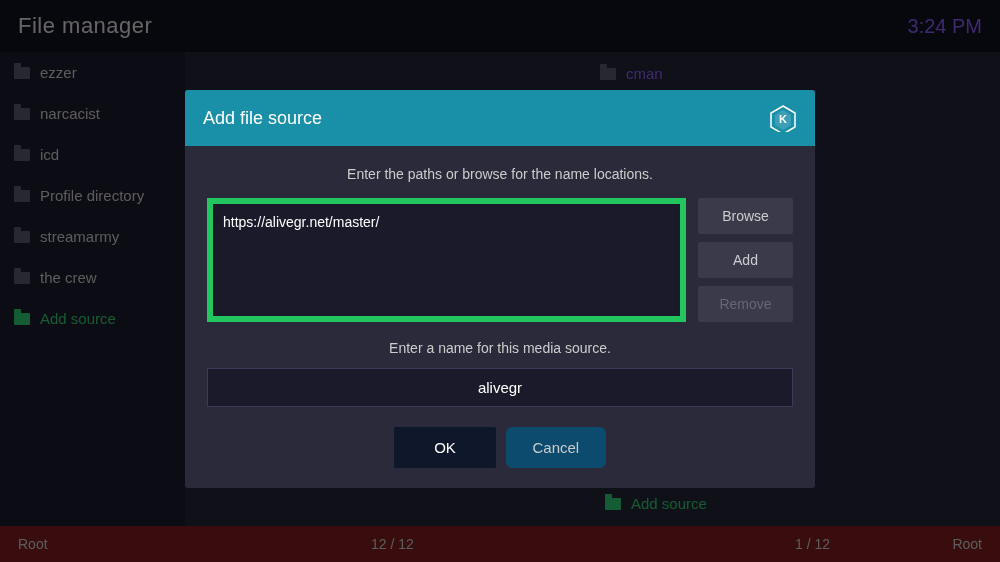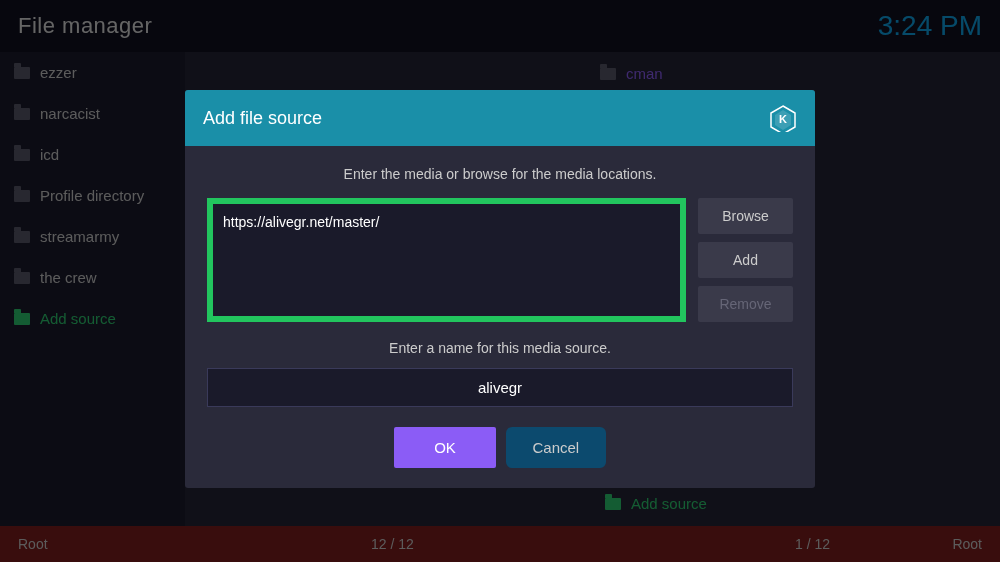--- a/index.html
+++ b/index.html
@@ -40,22 +40,22 @@
       padding: 0 18px;
       z-index: 5;
     }
     .header-title {
       color: #e0e0e0;
       font-size: 22px;
       font-weight: 400;
       letter-spacing: 0.5px;
     }
     .header-time {
-      color: #0ea5e9;
-      font-size: 28px;
+      color: #8b5cf6;
+      font-size: 20px;
       font-weight: 300;
     }
 
     
     .sidebar {
       position: absolute;
       top: 52px;
       left: 0;
       width: 206px;
       height: 510px;
@@ -270,21 +270,21 @@
       padding: 10px 12px;
       margin-bottom: 20px;
       text-align: center;
     }
     .dialog-action-buttons {
       display: flex;
       justify-content: center;
       gap: 10px;
     }
     .btn-ok {
-      background: #8b5cf6;
+      background: #0f172a;
       color: #ffffff;
       border: none;
       padding: 12px 40px;
       font-size: 15px;
       cursor: pointer;
       border-radius: 2px;
       min-width: 100px;
     }
     .btn-cancel {
       background: #0c4a6e;
@@ -366,21 +366,21 @@
 <div class="dialog">
   <div class="dialog-header">
     <span class="dialog-title">Add file source</span>
     <svg class="kodi-icon" viewBox="0 0 28 28" xmlns="http://www.w3.org/2000/svg">
       <polygon points="14,2 26,9 26,23 14,30 2,23 2,9" fill="none" stroke="#ffffff" stroke-width="1.5"></polygon>
       <polygon points="14,6 22,11 22,21 14,26 6,21 6,11" fill="#ffffff" opacity="0.15"></polygon>
       <text x="14" y="19" text-anchor="middle" fill="white" font-size="11" font-weight="bold">K</text>
     </svg>
   </div>
   <div class="dialog-body">
-    <div class="dialog-instruction">Enter the media or browse for the media locations.</div>
+    <div class="dialog-instruction">Enter the paths or browse for the name locations.</div>
     <div class="dialog-path-area">
       <div class="dialog-path-input-container">
         <span class="path-value">https://alivegr.net/master/</span>
       </div>
       <div class="dialog-buttons">
         <button class="dialog-btn">Browse</button>
         <button class="dialog-btn">Add</button>
         <button class="dialog-btn disabled">Remove</button>
       </div>
     </div>

